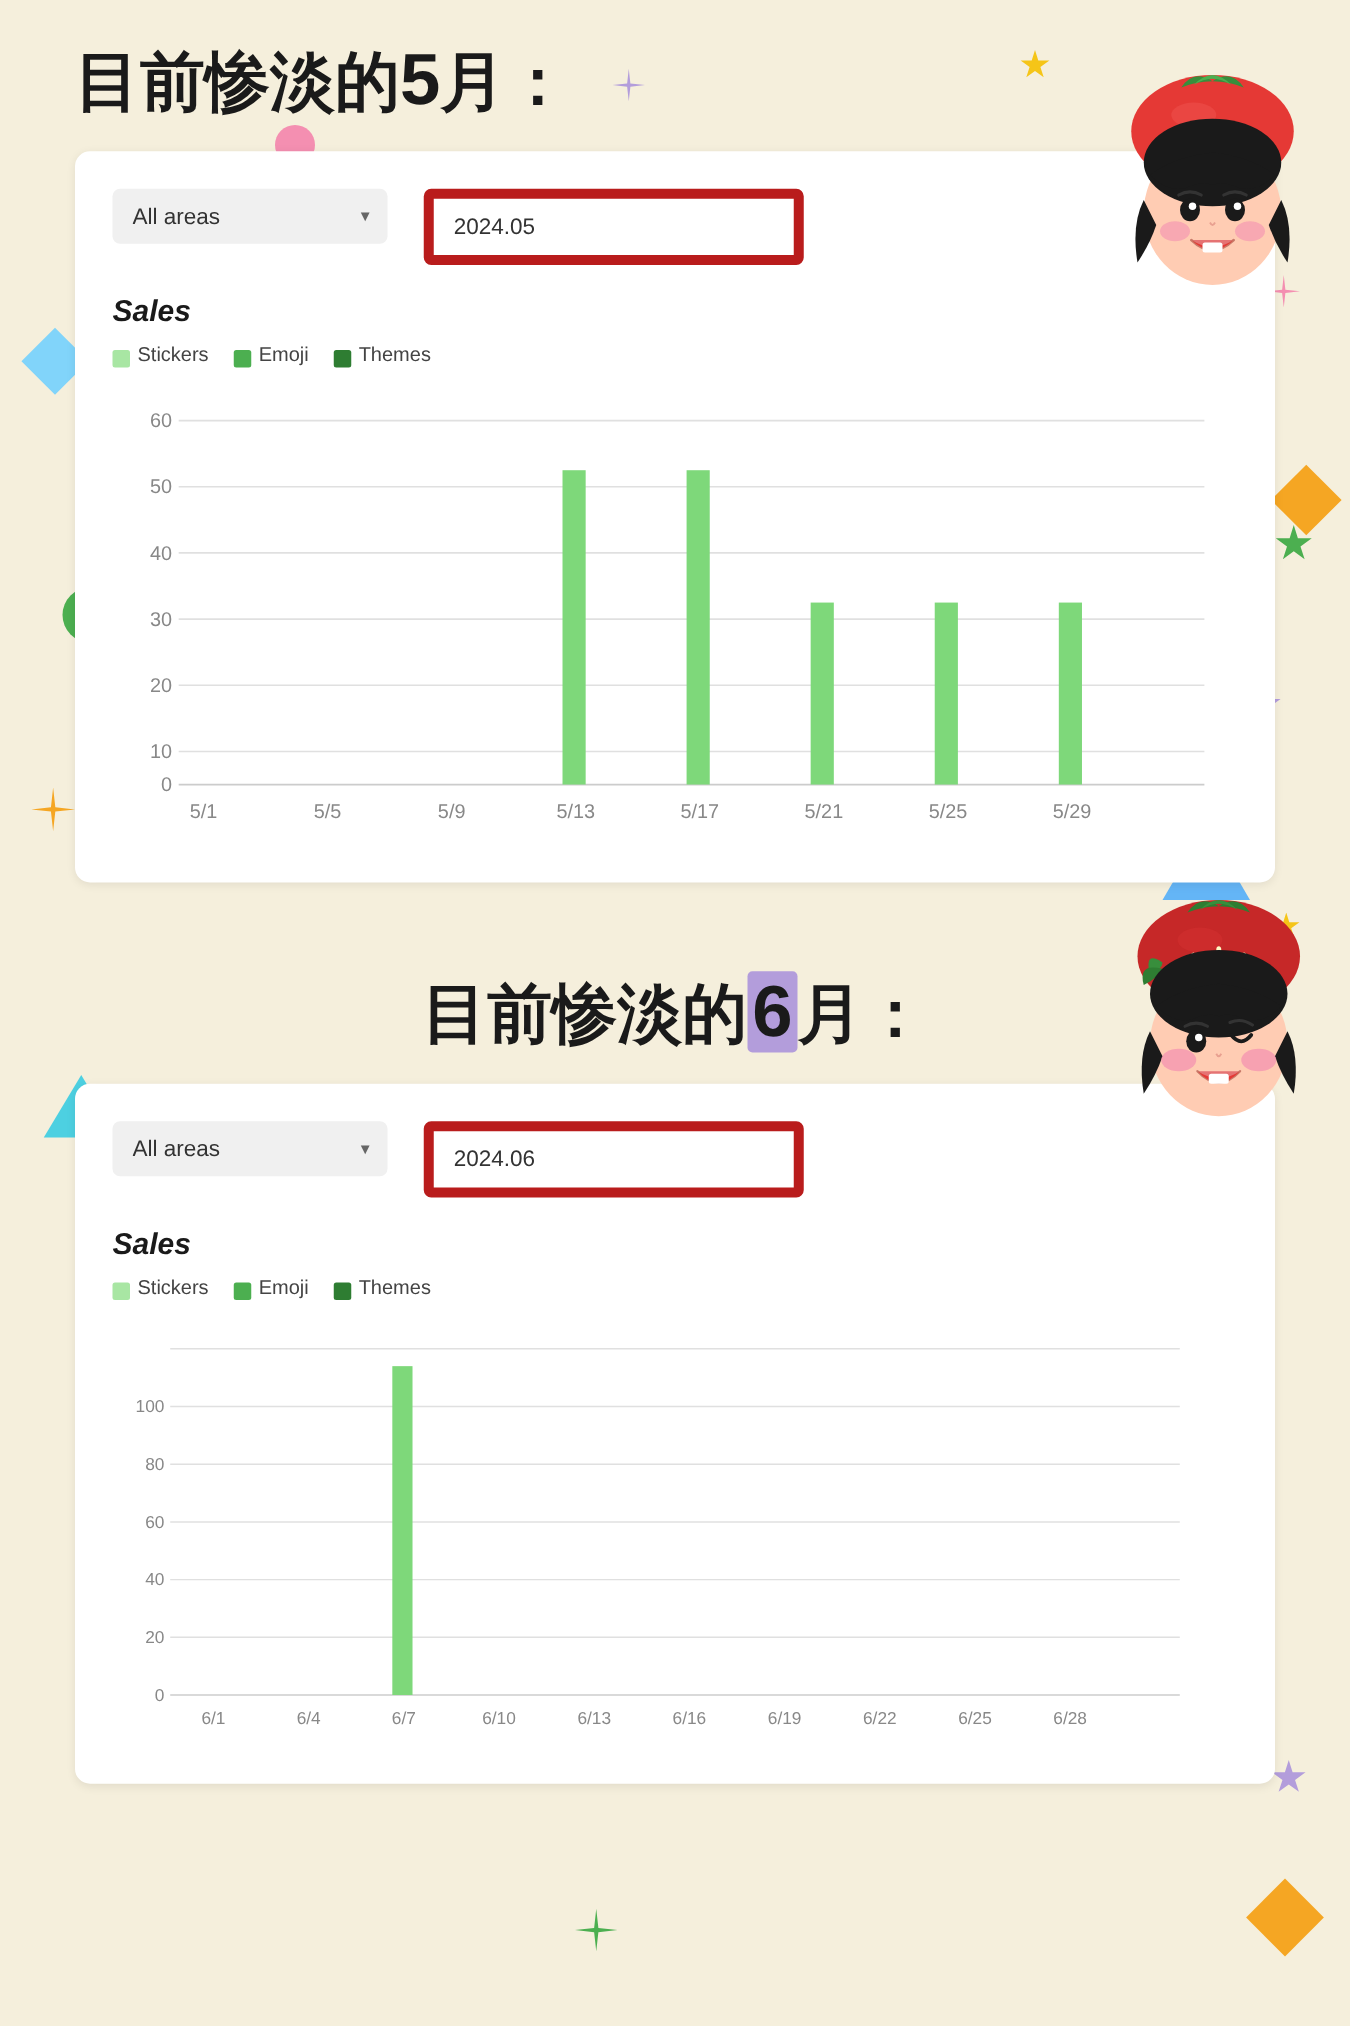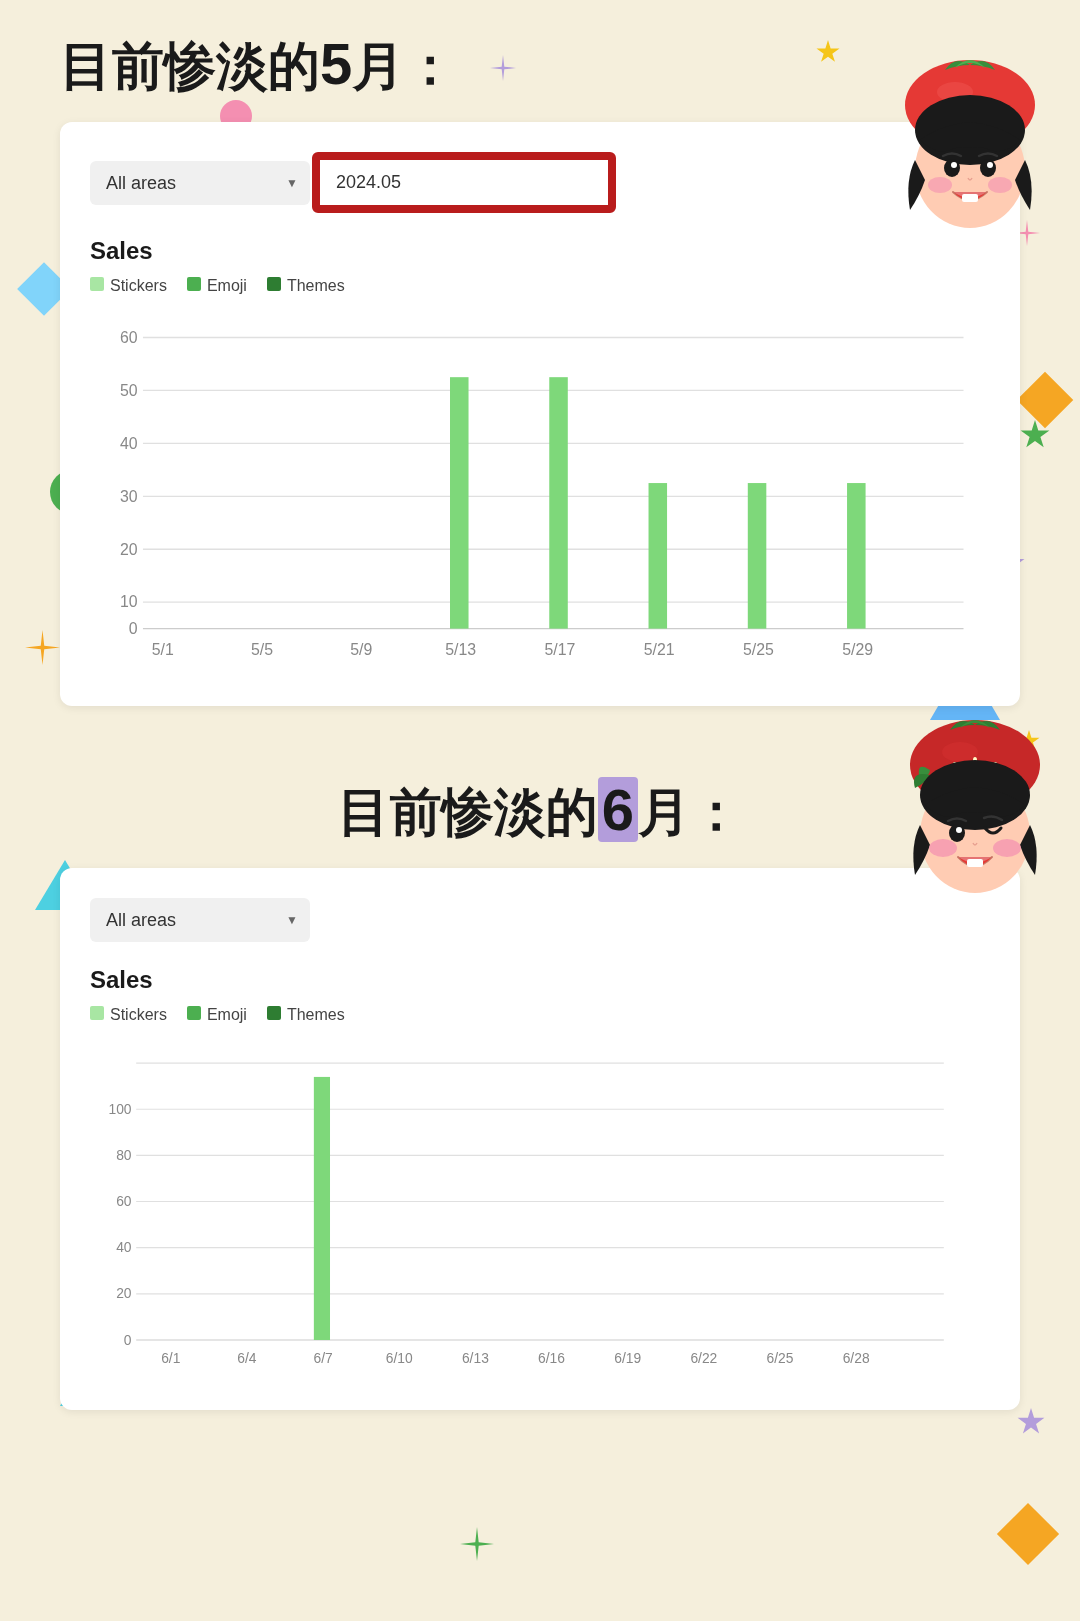--- a/index.html
+++ b/index.html
@@ -37,23 +37,23 @@
       background: #ffffff;
       border-radius: 12px;
       margin: 10px 60px 30px 60px;
       padding: 30px 30px 20px 30px;
       box-shadow: 0 2px 8px rgba(0,0,0,0.08);
     }
 
     
     .filter-row {
       display: flex;
-      gap: 2px;
+      gap: 29px;
       margin-bottom: 24px;
-      align-items: center;
+      align-items: flex-start;
     }
 
     .filter-select {
       background: #f0f0f0;
       border: none;
       border-radius: 6px;
       padding: 12px 40px 12px 16px;
       font-size: 18px;
       color: #333;
       appearance: none;
@@ -86,32 +86,33 @@
       min-width: 200px;
       background: #fff;
     }
 
     
     .chart-title {
       font-size: 24px;
       font-weight: 700;
       color: #1a1a1a;
       margin-bottom: 12px;
+      font-style: italic;
     }
 
     .legend {
       display: flex;
       gap: 20px;
       margin-bottom: 16px;
       align-items: center;
     }
 
     .legend-item {
       display: flex;
-      align-items: flex-start;
+      align-items: flex-end;
       gap: 6px;
       font-size: 16px;
       color: #444;
     }
 
     .legend-dot {
       width: 14px;
       height: 14px;
       border-radius: 2px;
     }
@@ -255,20 +256,21 @@
   <span>目前惨淡的</span><span style="font-family:Arial Black,'Arial Bold',sans-serif; font-weight:900; font-size:58px; background:#b39ddb; border-radius:4px; padding:0 4px;">6</span><span>月：</span>
 </div>
 
 <div class="dashboard-card">
   <div class="filter-row">
     <div class="select-wrapper">
       <select class="filter-select">
         <option>All areas</option>
       </select>
     </div>
+    <input type="text" class="date-input" value="2024.06" style="">
   </div>
 
   <div class="chart-title">Sales</div>
 
   <div class="legend">
     <div class="legend-item">
       <div class="legend-dot" style="background:#a8e6a3;"></div>
       <span>Stickers</span>
     </div>
     <div class="legend-item">

